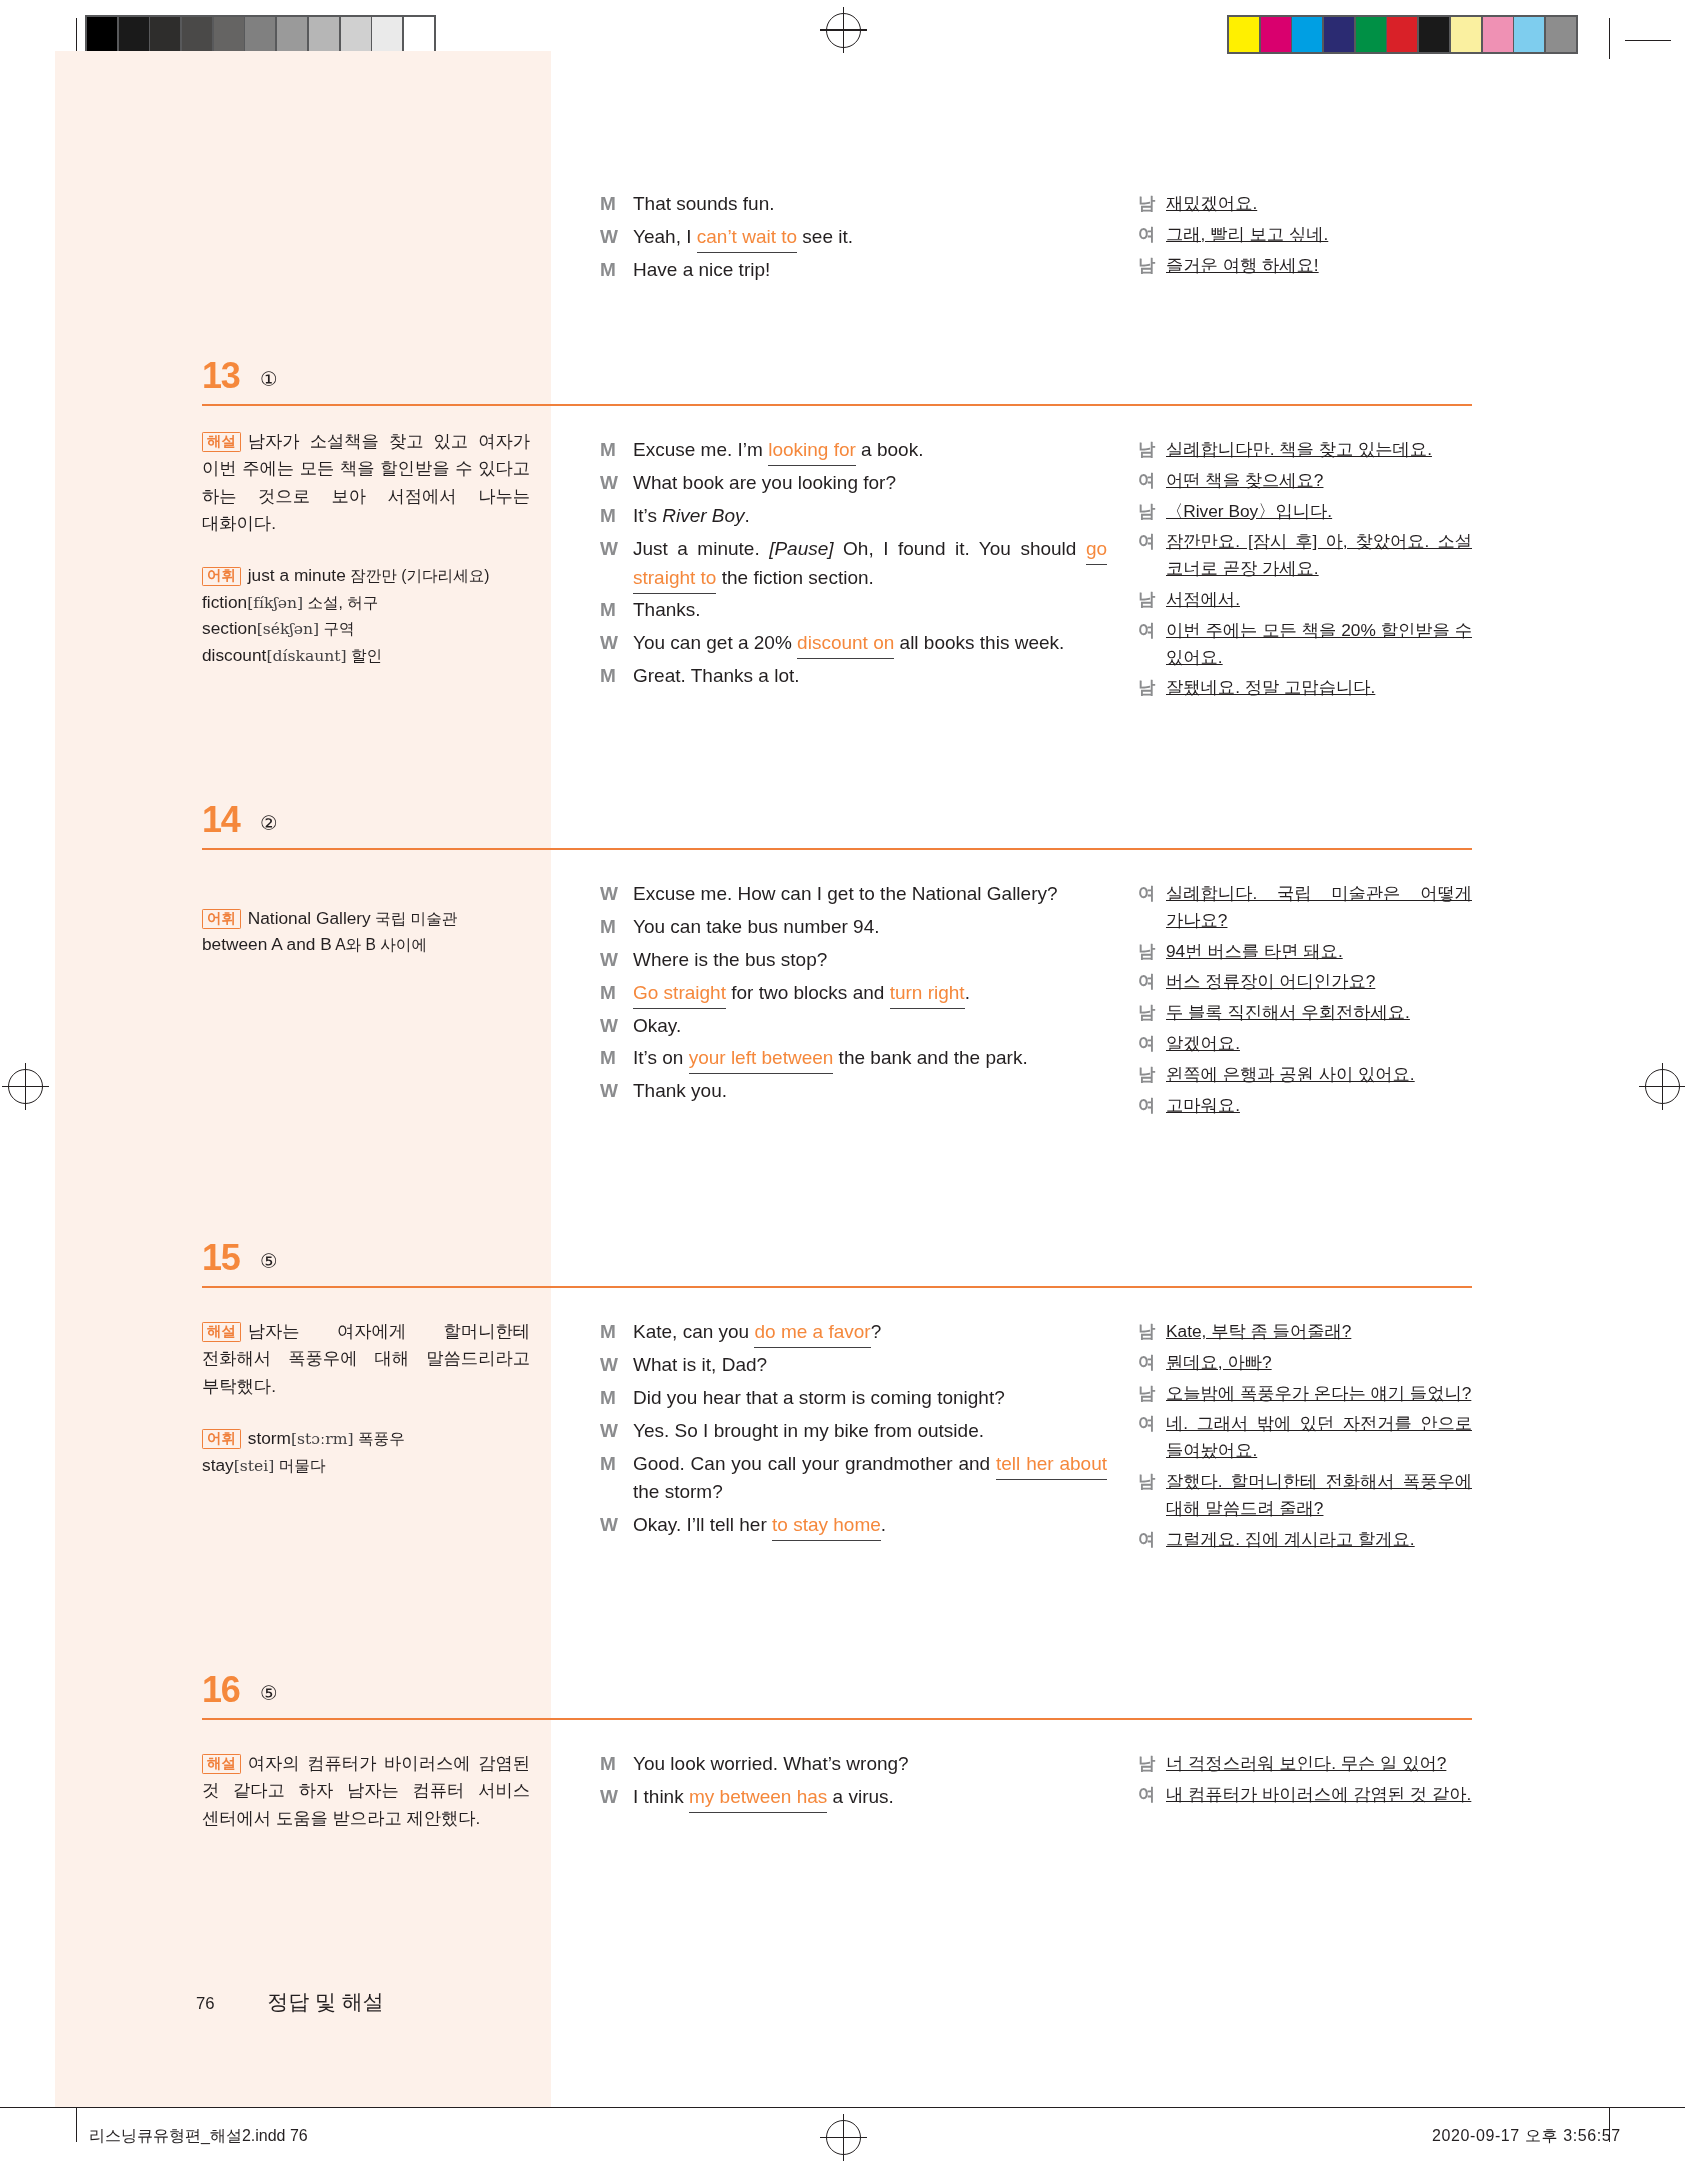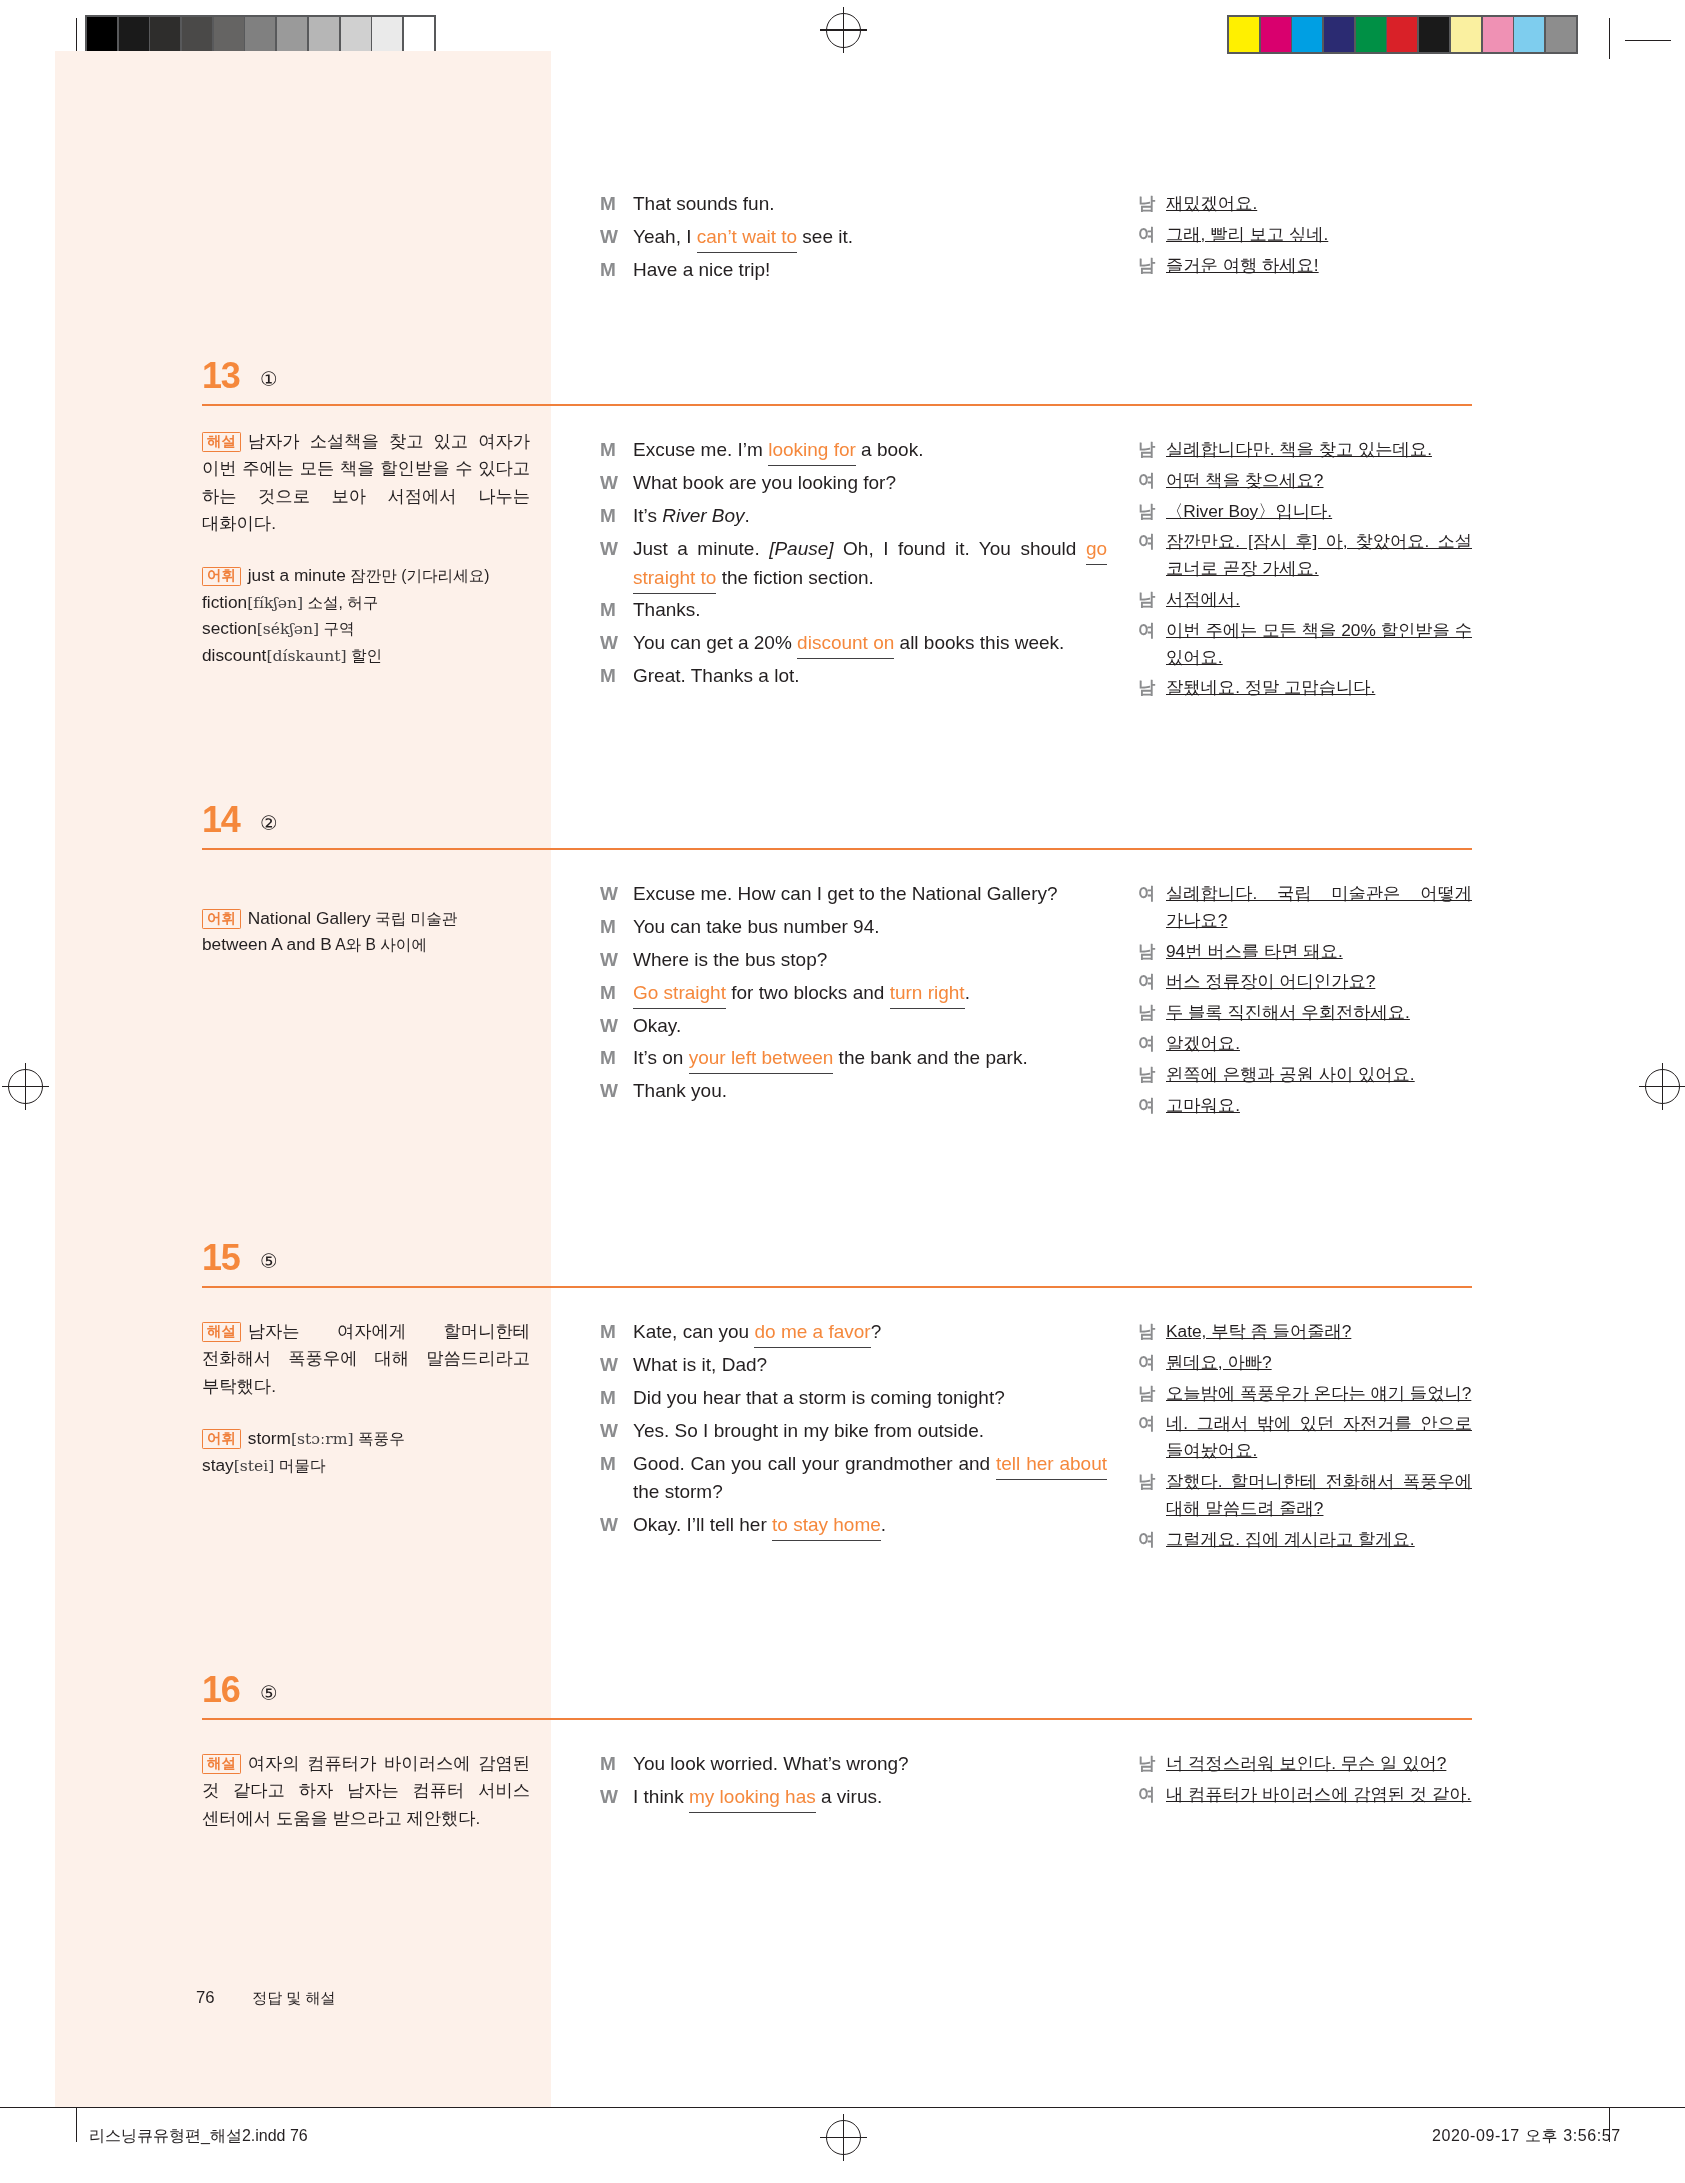--- a/index.html
+++ b/index.html
@@ -99,21 +99,21 @@
   }
   .kutt{
     flex:1;font-size:17.3px;line-height:1.55;color:#231f20;
     word-break:keep-all;text-align:justify;text-justify:inter-character;text-decoration:underline;
   }
   .kutt.nojust{text-align:left;}
 
   
   .folio{position:absolute;left:196px;top:1988px;}
   .folio .pg{font-size:16.7px;color:#231f20;}
-  .folio .lbl{font-size:15px;color:#231f20;margin-left:35px;}
+  .folio .lbl{font-size:21px;color:#231f20;margin-left:50px;}
 
   
   .slug{position:absolute;left:0;right:0;top:2107px;height:1.2px;background:#231f20;}
   .slug-left{position:absolute;left:89px;top:2126px;font-size:16px;color:#231f20;}
   .slug-right{position:absolute;left:1432px;top:2126px;font-size:16px;color:#231f20;letter-spacing:0.6px;}
   .slug-tick{position:absolute;background:#231f20;width:1.2px;}
 </style>
 </head>
 <body>
 
@@ -438,21 +438,21 @@
           <div class="col-left" style="top: 24px;">
             <div class="exp"><span class="tag">해설</span><span>여자의 컴퓨터가 바이러스에 감염된 것 같다고 하자 남자는 컴퓨터 서비스 센터에서 도움을 받으라고 제안했다.</span></div>
           </div>
           <div class="col-mid" style="top: 24px;">
             <div class="line">
               <div class="spk">M</div>
               <div class="utt"><span>You look worried. What’s wrong?</span></div>
             </div>
             <div class="line">
               <div class="spk">W</div>
-              <div class="utt"><span>I think </span><span class="hl ul">my looking has</span><span> a virus.</span></div>
+              <div class="utt"><span>I think </span><span class="hl ul">my between has</span><span> a virus.</span></div>
             </div>
           </div>
           <div class="col-right" style="top: 24px;">
             <div class="kline">
               <div class="kspk">남</div>
               <div class="kutt">너 걱정스러워 보인다. 무슨 일 있어?</div>
             </div>
             <div class="kline">
               <div class="kspk">여</div>
               <div class="kutt">내 컴퓨터가 바이러스에 감염된 것 같아.</div>

